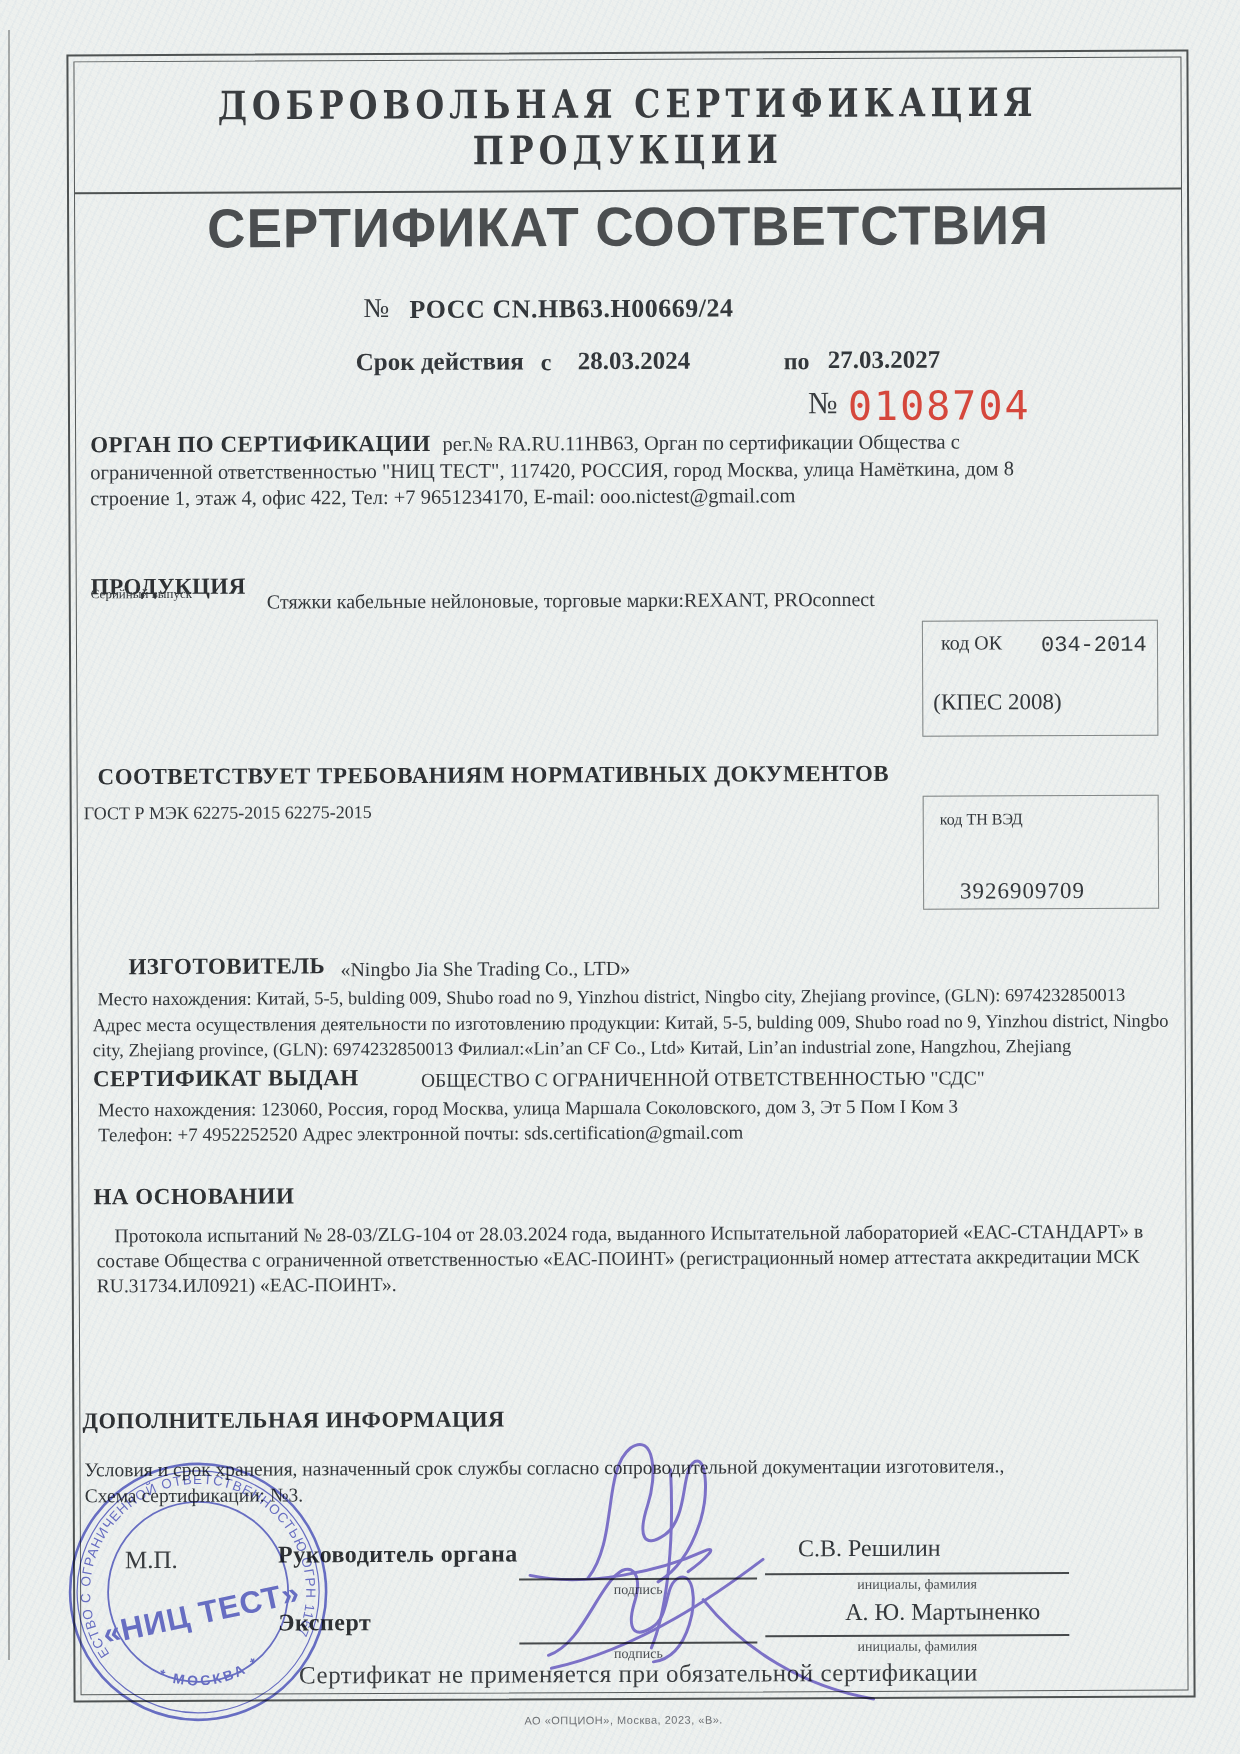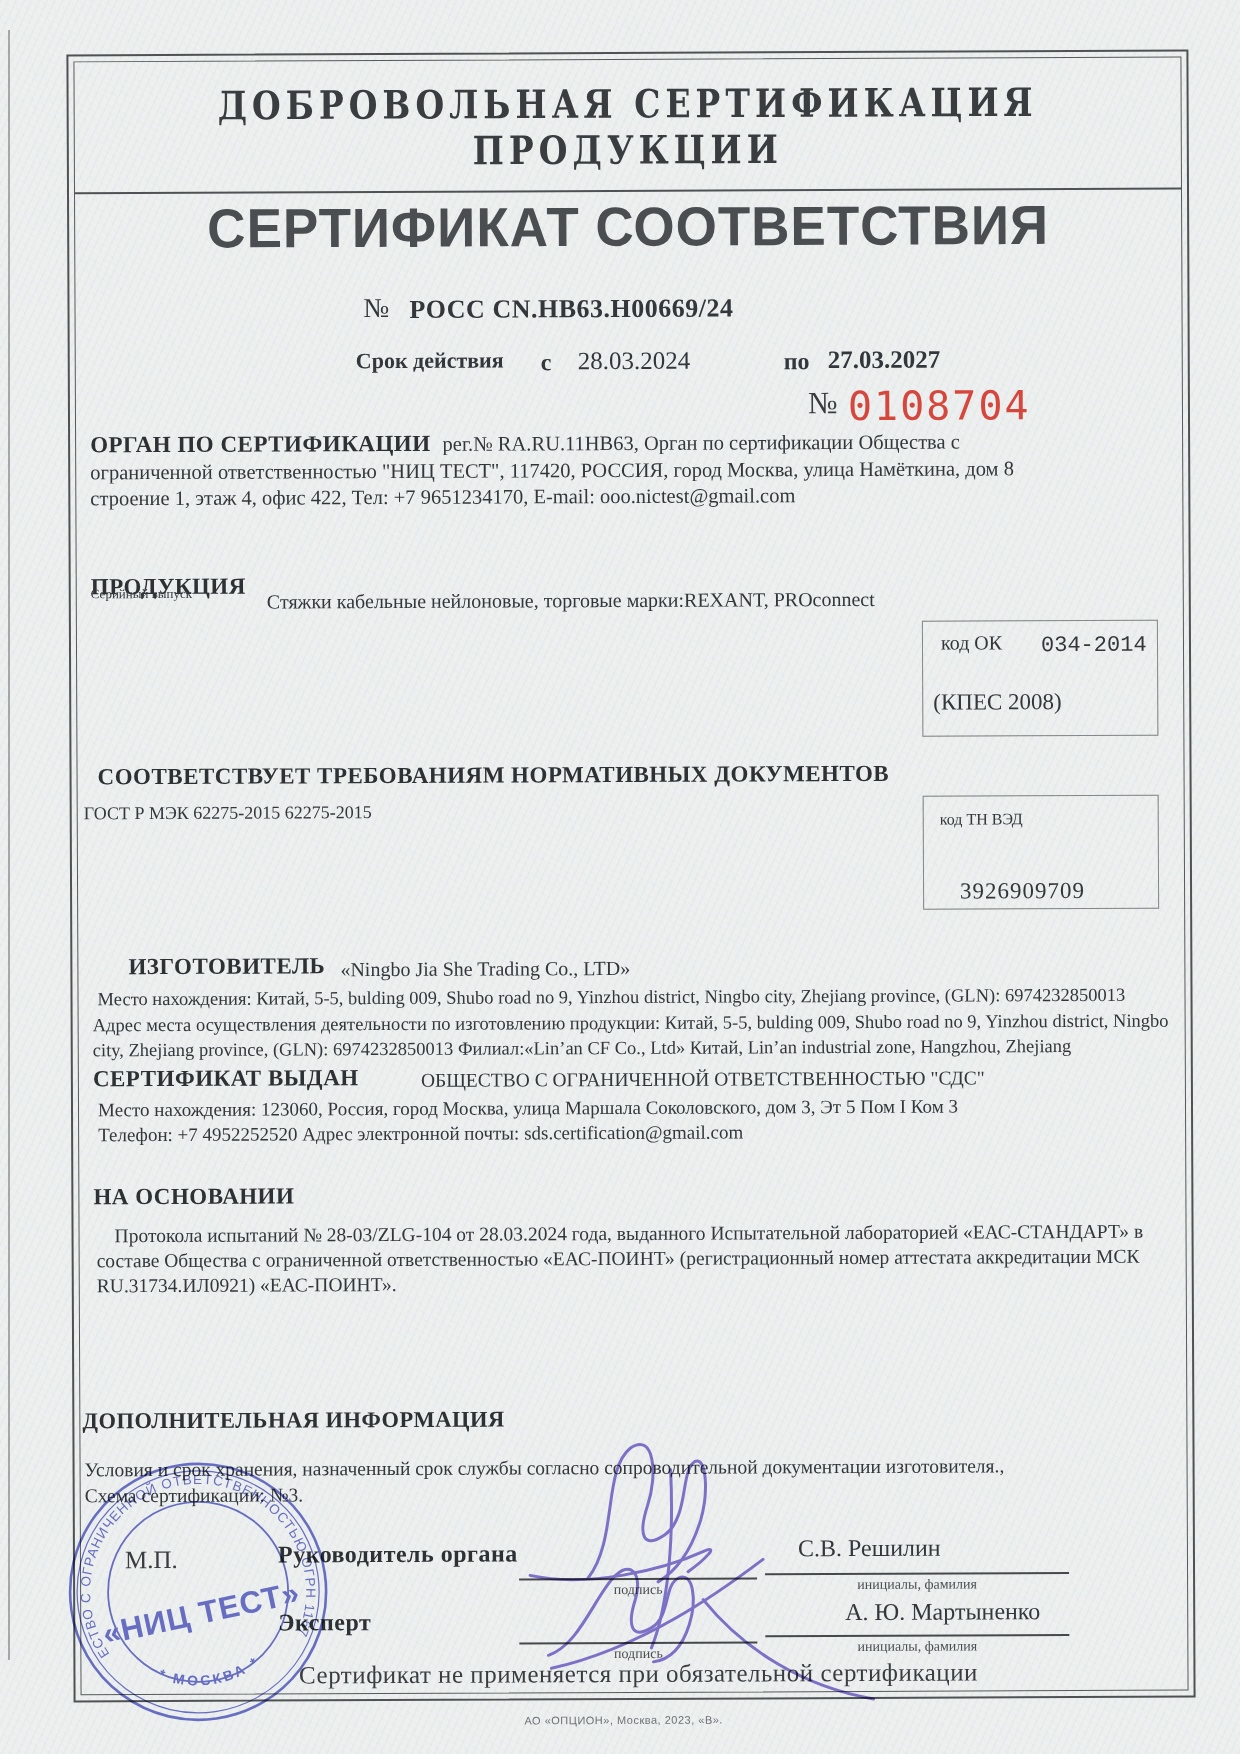--- a/index.html
+++ b/index.html
@@ -20,23 +20,23 @@
   .frame-inner{position:absolute;left:77px;top:59px;right:55px;bottom:61px;border:1px solid #565a5a;}
   .hdr-divider{position:absolute;left:78px;top:190px;right:56px;height:0;border-top:2px solid #4e5252;}
   .scan-edge{position:absolute;left:8px;top:30px;width:2px;height:1630px;background:#3c3e3e;opacity:.4;}
 
   .banner{left:78px;right:56px;top:88px;text-align:center;font-weight:bold;font-size:33px;
     letter-spacing:5px;color:#3a3d40;transform:scaleY(1.18);font-family:"DejaVu Serif",serif;}
   .doc-title{left:78px;right:56px;top:196px;text-align:center;font-family:"Liberation Sans",sans-serif;
     font-weight:bold;font-size:53px;letter-spacing:1px;color:#4b4e50;transform:scaleY(1.04);}
   .regno-sign{left:366px;top:292px;font-size:27px;}
   .regno{left:412px;top:294px;font-size:26px;font-weight:bold;letter-spacing:.5px;}
-  .val-label{left:358px;top:347px;font-size:22px;font-weight:bold;}
+  .val-label{left:358px;top:347px;font-size:25px;font-weight:bold;}
   .val-c{left:543px;top:349px;font-size:24px;font-weight:bold;}
-  .val-from{left:580px;top:347px;font-size:25px;font-weight:normal;}
+  .val-from{left:580px;top:347px;font-size:25px;font-weight:bold;}
   .val-po{left:786px;top:349px;font-size:24px;font-weight:bold;}
   .val-to{left:830px;top:347px;font-size:25px;font-weight:bold;}
   .blank-sign{left:810px;top:386px;font-size:31px;color:#3a3d40;}
   .blank-no{left:850px;top:384px;font-size:40px;font-family:"DejaVu Sans Mono",monospace;
     color:#d5473c;letter-spacing:2px;}
 
   .para{line-height:26.5px;font-size:20.5px;}
   .para b{font-size:23px;letter-spacing:.5px;margin-right:12px;color:#2e3134;}
   .org-para{left:92px;top:430px;width:962px;}
 

